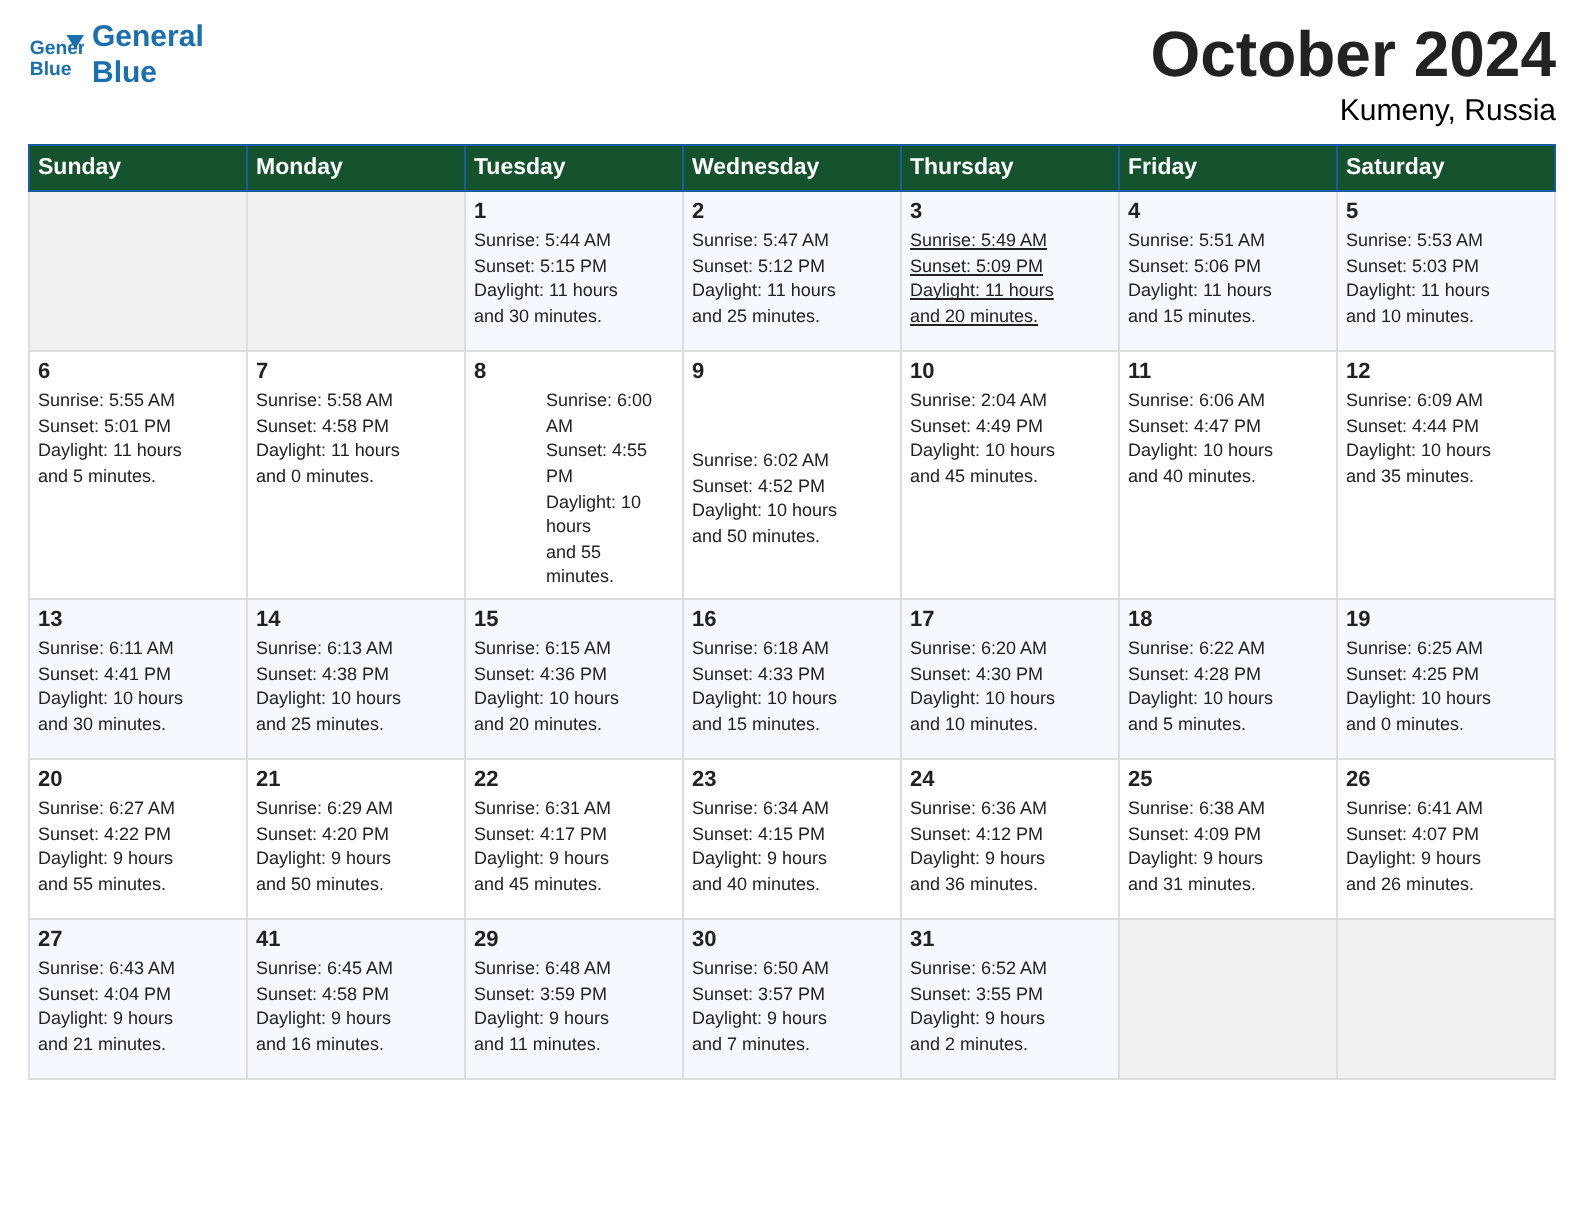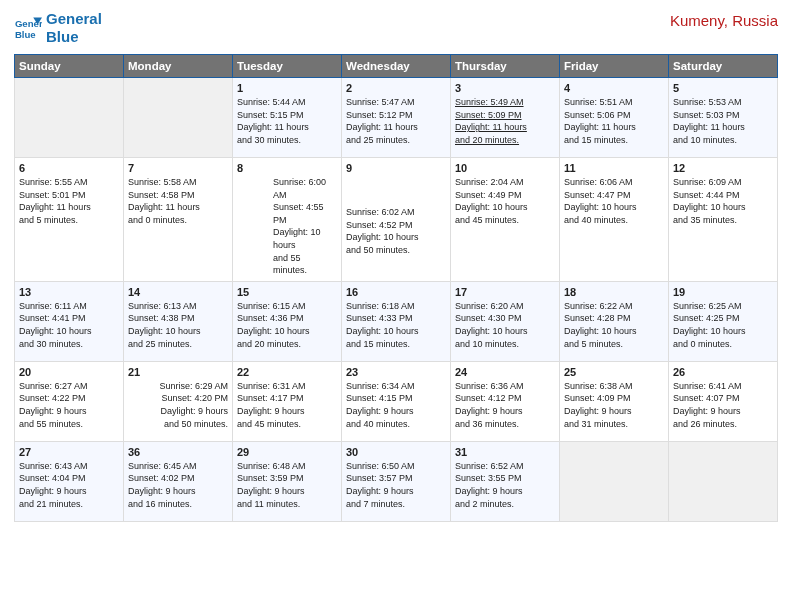--- a/index.html
+++ b/index.html
@@ -45,30 +45,30 @@
       text-align: right;
     }
     .month-title {
       font-size: 32px;
       font-weight: bold;
       color: #222;
       line-height: 1.1;
     }
     .location {
       font-size: 15px;
-      color: #b91c1c;
+      color: #000000;
       margin-top: 2px;
     }
     table {
       width: 100%;
       border-collapse: collapse;
       table-layout: fixed;
     }
     thead tr th {
-      background: #737373;
+      background: #14532d;
       color: #fff;
       font-size: 11.5px;
       font-weight: bold;
       padding: 5px 4px;
       text-align: left;
       border: 1px solid #1a5ca0;
     }
     tbody tr td {
       vertical-align: top;
       padding: 4px 4px;
@@ -113,20 +113,21 @@
         <polygon points="22,4 32,4 27,12" fill="#1a6faf"></polygon>
       </svg>
       <div>
         <div class="logo-text">
           <span>General</span><br>
           <span>Blue</span>
         </div>
       </div>
     </div>
     <div class="title-block">
+      <div class="month-title">October 2024</div>
       <div class="location">Kumeny, Russia</div>
     </div>
   </div>
 
   <table>
     <thead>
       <tr>
       <th>Sunday</th>
           <th>Monday</th>
           <th>Tuesday</th>
@@ -281,21 +282,21 @@
         <tr>
           <td>
             <span class="day-num">20</span>
             <div class="day-info" style="white-space: pre-line;">Sunrise: 6:27 AM
 Sunset: 4:22 PM
 Daylight: 9 hours
 and 55 minutes.</div>
           </td>
           <td>
             <span class="day-num">21</span>
-            <div class="day-info" style="white-space: pre-line; text-align: right;">Sunrise: 6:29 AM
+            <div class="day-info" style="white-space: pre-line;">Sunrise: 6:29 AM
 Sunset: 4:20 PM
 Daylight: 9 hours
 and 50 minutes.</div>
           </td>
           <td>
             <span class="day-num">22</span>
             <div class="day-info" style="white-space: pre-line;">Sunrise: 6:31 AM
 Sunset: 4:17 PM
 Daylight: 9 hours
 and 45 minutes.</div>
@@ -331,23 +332,23 @@
         </tr>
         <tr>
           <td>
             <span class="day-num">27</span>
             <div class="day-info" style="white-space: pre-line;">Sunrise: 6:43 AM
 Sunset: 4:04 PM
 Daylight: 9 hours
 and 21 minutes.</div>
           </td>
           <td>
-            <span class="day-num">36</span>
+            <span class="day-num">41</span>
             <div class="day-info" style="white-space: pre-line;">Sunrise: 6:45 AM
-Sunset: 4:02 PM
+Sunset: 4:58 PM
 Daylight: 9 hours
 and 16 minutes.</div>
           </td>
           <td>
             <span class="day-num">29</span>
             <div class="day-info" style="white-space: pre-line;">Sunrise: 6:48 AM
 Sunset: 3:59 PM
 Daylight: 9 hours
 and 11 minutes.</div>
           </td>

